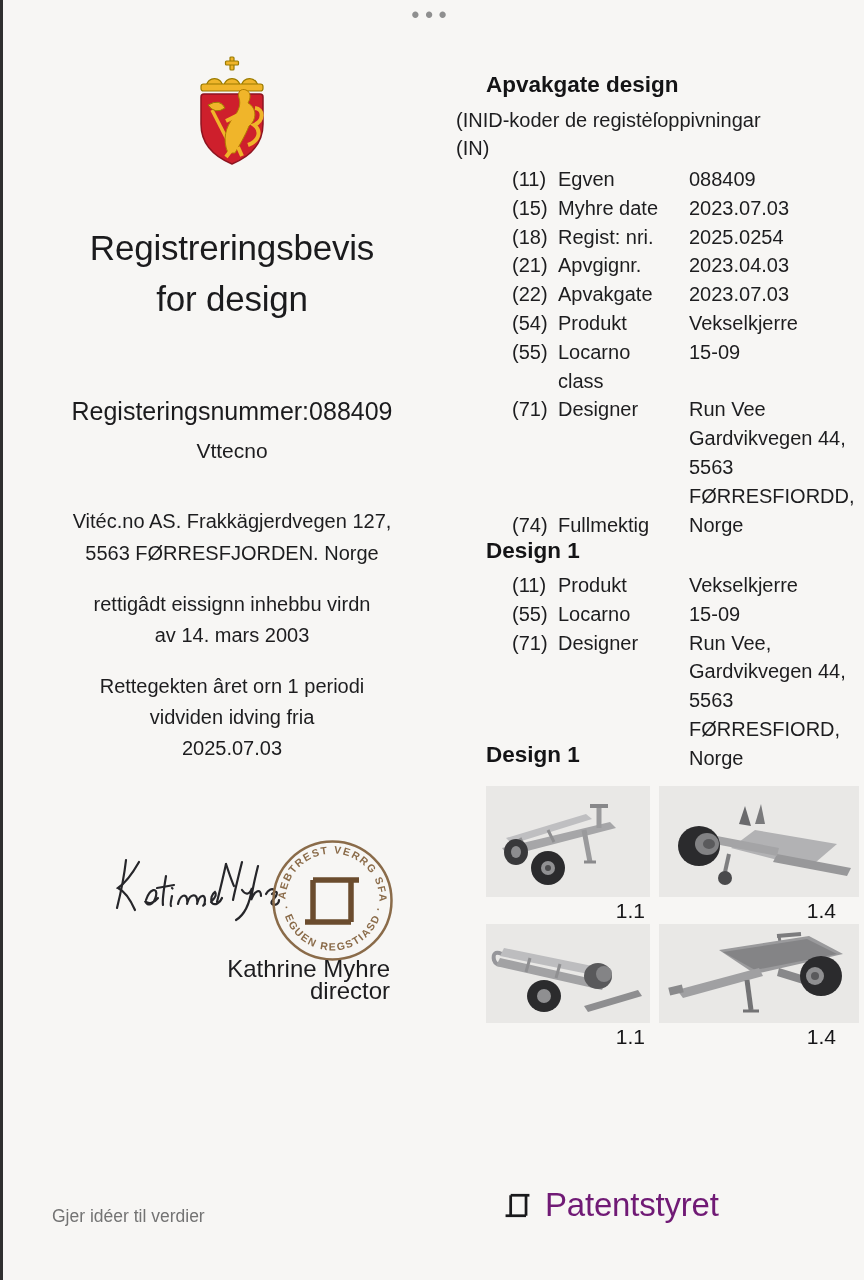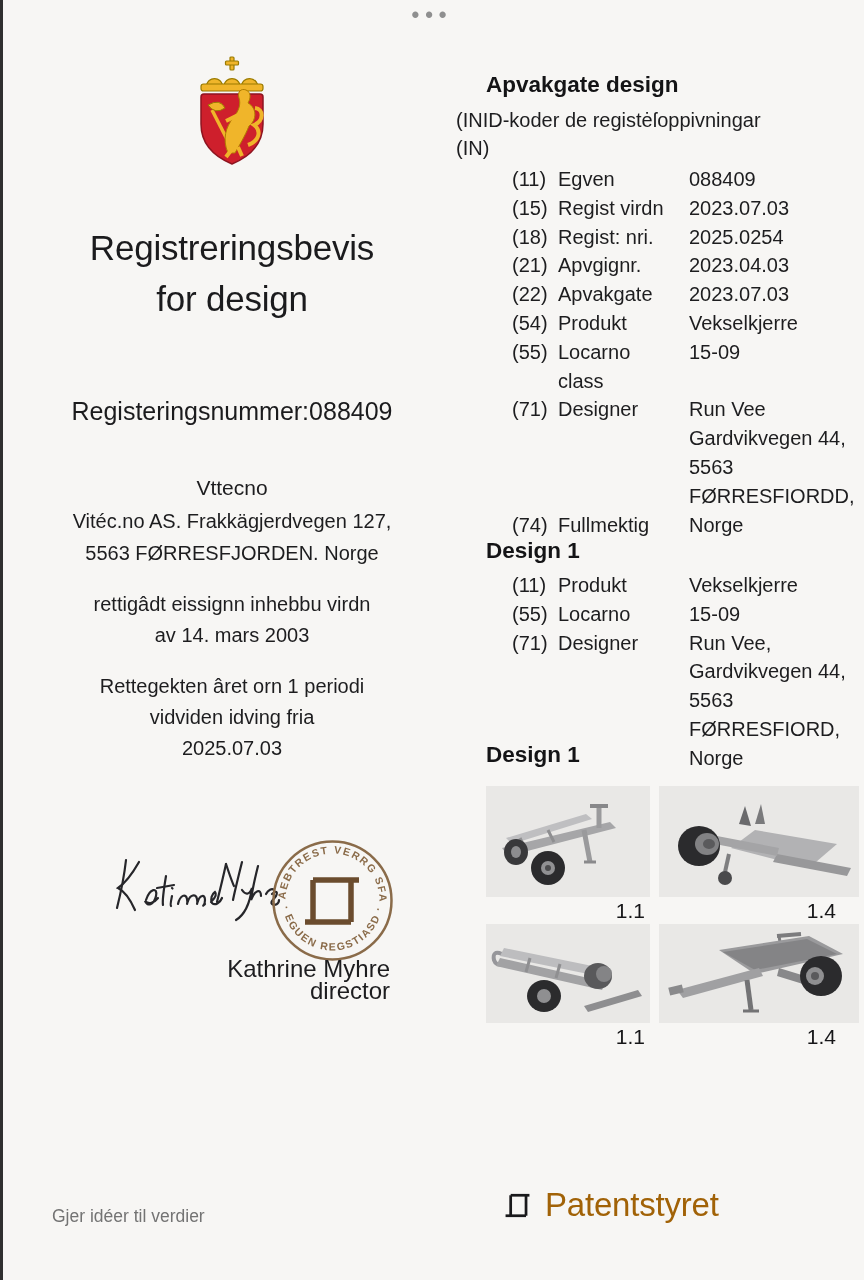--- a/index.html
+++ b/index.html
@@ -10,21 +10,21 @@
     -webkit-font-smoothing:antialiased;
   }
   .edge-strip{position:absolute;left:0;top:0;width:3px;height:1280px;background:#2f2f2f;}
   .dots{position:absolute;left:0;top:2px;width:100%;text-align:center;
     color:#8f8f8f;font-size:22px;letter-spacing:6px;font-weight:700;}
   
   .coat{position:absolute;left:186px;top:55px;width:92px;height:114px;}
   .doc-title{position:absolute;left:17px;top:222px;width:430px;text-align:center;
     font-size:35px;line-height:51px;white-space:pre-line;color:#1b1b1d;letter-spacing:-0.2px;}
   .regnum{position:absolute;left:17px;top:397px;width:430px;text-align:center;font-size:25px;color:#1b1b1d;}
-  .holder-name{position:absolute;left:17px;top:476px;width:430px;text-align:center;font-size:21px;}
+  .holder-name{position:absolute;left:17px;top:439px;width:430px;text-align:center;font-size:21px;}
   .holder-addr{position:absolute;left:17px;top:505px;width:430px;text-align:center;
     font-size:20px;line-height:32px;white-space:pre-line;}
   .grant{position:absolute;left:17px;top:589px;width:430px;text-align:center;
     font-size:20px;line-height:31px;white-space:pre-line;}
   .validity{position:absolute;left:17px;top:671px;width:430px;text-align:center;
     font-size:20px;line-height:31px;white-space:pre-line;}
   .signature{position:absolute;left:108px;top:838px;width:175px;height:100px;}
   .stamp{position:absolute;left:269px;top:837px;width:127px;height:127px;}
   .signer{position:absolute;left:30px;top:958px;width:360px;text-align:right;
     font-size:24px;line-height:22px;}
@@ -41,21 +41,21 @@
     display:grid;grid-template-columns:164px 200px;column-gap:9px;}
   .figbox{background:#e9e8e6;overflow:hidden;}
   .r1{height:111px;}
   .r2{height:99px;}
   .figlabel{height:27px;line-height:27px;text-align:right;font-size:21px;color:#161618;}
   .pad-a{padding-right:5px;}
   .pad-b{padding-right:23px;}
   .figbox svg{display:block;width:100%;height:100%;}
   
   .brand{position:absolute;left:503px;top:1186px;display:flex;align-items:center;gap:13px;}
-  .brand-text{font-size:33px;color:#a16207;letter-spacing:-0.2px;}
+  .brand-text{font-size:33px;color:#701a75;letter-spacing:-0.2px;}
 </style>
 </head>
 <body>
 
 <div id="page">
   <div class="edge-strip"></div>
 
   <div class="dots">•••</div>
 
   <svg class="coat" viewBox="0 0 92 114">
@@ -142,21 +142,21 @@
 (IN)</div>
 
   <div class="rows" style="top:165px;">
     <div class="row">
       <span class="code">(11)</span>
       <span class="label">Egven</span>
       <span class="value">088409</span>
     </div>
     <div class="row">
       <span class="code">(15)</span>
-      <span class="label">Regist virdn</span>
+      <span class="label">Myhre date</span>
       <span class="value">2023.07.03</span>
     </div>
     <div class="row">
       <span class="code">(18)</span>
       <span class="label">Regist: nri.</span>
       <span class="value">2025.0254</span>
     </div>
     <div class="row">
       <span class="code">(21)</span>
       <span class="label">Apvgignr.</span>

